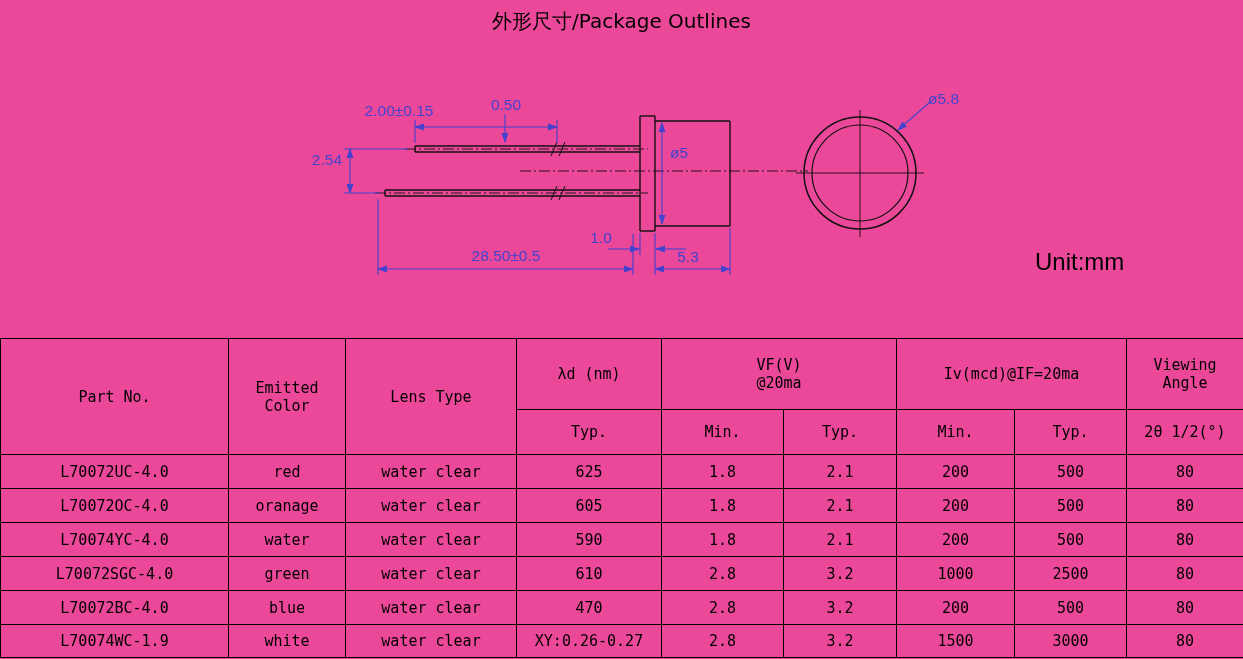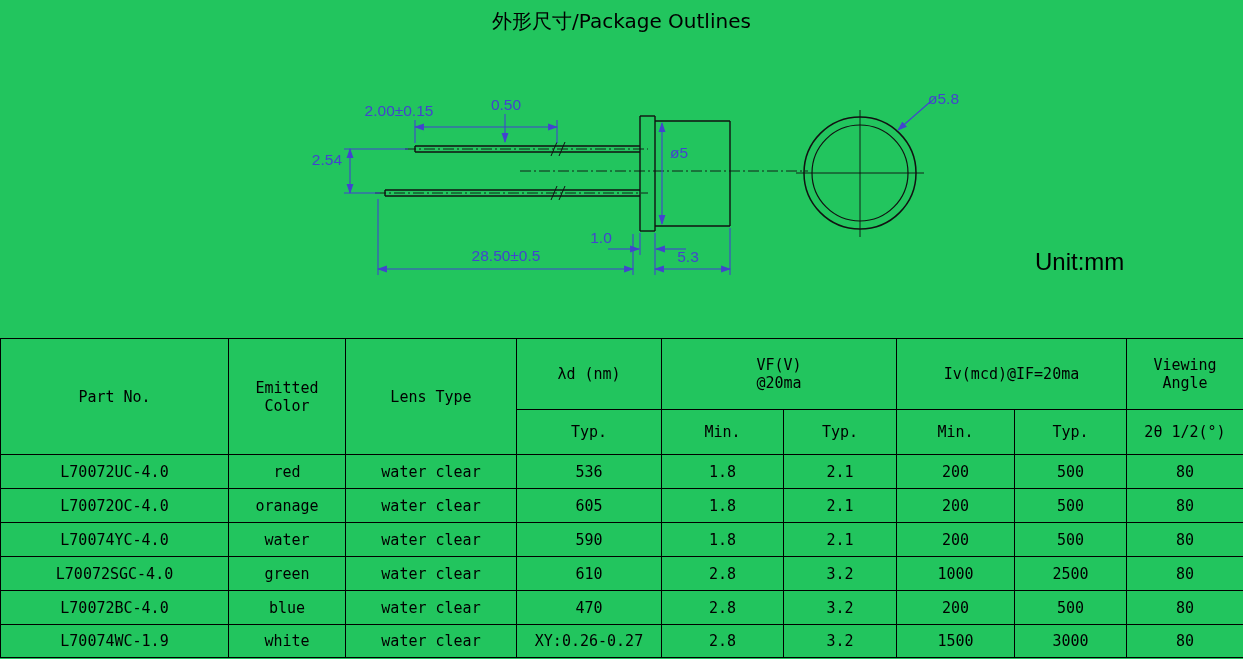--- a/index.html
+++ b/index.html
@@ -1,19 +1,19 @@
 <!DOCTYPE html>
 <html><head>
 <meta charset="utf-8">
 <style>
   html,body{margin:0;padding:0;background:#fff;}
   .page{
     position:relative;
     width:1243px;height:659px;
-    background:#22c55e;
+    background:#ec4899;
     font-family:"Liberation Sans","DejaVu Sans",sans-serif;
     color:#000;
     overflow:hidden;
   }
   .title{
     height:30px;
     padding-top:8px;
     text-align:center;
     font-size:20px;
     font-family:"DejaVu Sans","Liberation Sans",sans-serif;
@@ -184,21 +184,21 @@
         <th>Min.</th>
         <th>Typ.</th>
         <th>2θ 1/2(°)</th>
       </tr>
     </thead>
     <tbody>
       <tr>
         <td>L70072UC-4.0</td>
         <td>red</td>
         <td>water clear</td>
-        <td>536</td>
+        <td>625</td>
         <td>1.8</td>
         <td>2.1</td>
         <td>200</td>
         <td>500</td>
         <td>80</td>
       </tr>
       <tr>
         <td>L70072OC-4.0</td>
         <td>oranage</td>
         <td>water clear</td>

